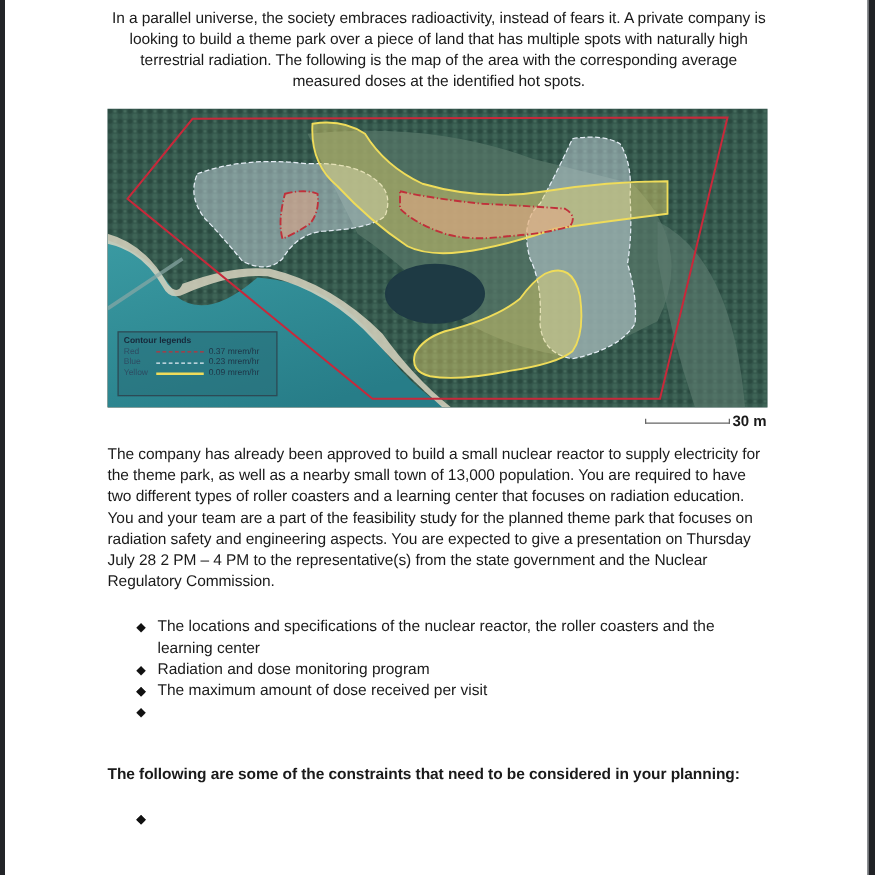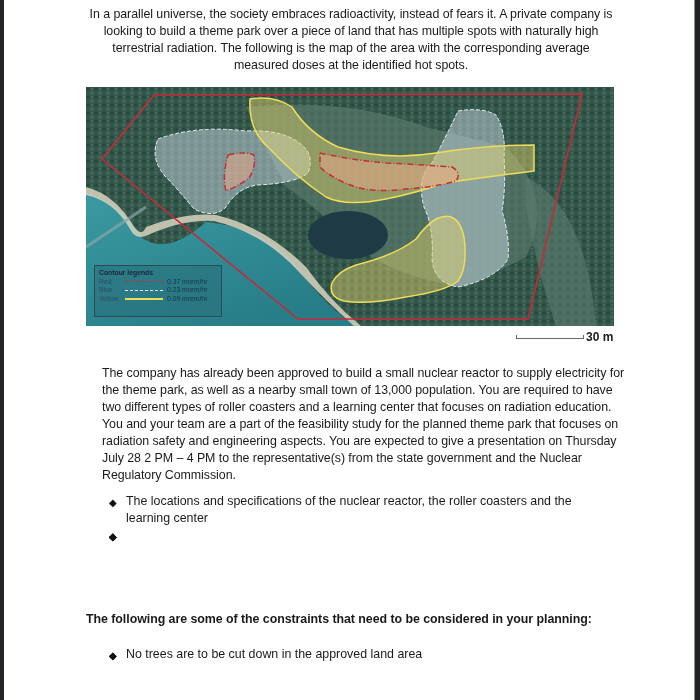--- a/index.html
+++ b/index.html
@@ -11,21 +11,21 @@
     }
     .edge-left { position: absolute; left: 0; top: 0; width: 4px; height: 700px; background: #222428; }
     .edge-right { position: absolute; left: 694px; top: 0; width: 6px; height: 700px; background: #202226; }
     .edge-right::before { content: ""; position: absolute; left: 0; top: 0; width: 1px; height: 100%; background: #8a8d92; }
     .para {
       position: absolute; left: 86px; width: 530px;
       font-size: 12.4px; line-height: 17px; margin: 0;
       letter-spacing: -0.05px;
     }
     #p1 { top: 6px; text-align: center; }
-    #p2 { top: 365px; margin-left: 16px; }
+    #p2 { top: 355px; }
     #p3 { top: 611px; font-weight: bold; }
     .bullets {
       position: absolute; left: 108px; width: 490px; margin: 0; padding: 0;
       list-style: none; font-size: 12.4px; line-height: 17px;
     }
     #b1 { top: 493px; }
     #b2 { top: 646px; }
     .bullets li { position: relative; padding-left: 18px; }
     .bullets li .dot {
       position: absolute; left: 1px; top: 1px; font-size: 10px; color: #111;
@@ -126,24 +126,24 @@
 
 <div class="scale">
   <span class="bar"></span>
   <span class="txt">30 m</span>
 </div>
 
 <p class="para" id="p2">The company has already been approved to build a small nuclear reactor to supply electricity for the theme park, as well as a nearby small town of 13,000 population. You are required to have two different types of roller coasters and a learning center that focuses on radiation education. You and your team are a part of the feasibility study for the planned theme park that focuses on radiation safety and engineering aspects. You are expected to give a presentation on Thursday July 28 2 PM – 4 PM to the representative(s) from the state government and the Nuclear Regulatory Commission.</p>
 
 <ul class="bullets" id="b1">
   <li><span class="dot">◆</span><span>The locations and specifications of the nuclear reactor, the roller coasters and the learning center</span></li>
+  <li><span class="dot">◆</span><span>Radiation and dose monitoring program</span></li>
   <li><span class="dot">◆</span></li>
-  <li><span class="dot">◆</span></li>
-  <li><span class="dot">◆</span></li>
+  <li><span class="dot">◆</span><span>The maximum amount of dose received per visit</span></li>
   <li><span class="dot">◆</span></li>
 </ul>
 
 <p class="para" id="p3">The following are some of the constraints that need to be considered in your planning:</p>
 
 <ul class="bullets" id="b2">
   <li><span class="dot">◆</span></li>
-  <li><span class="dot">◆</span><span>No trees are to be cut down in the approved land area</span></li>
+  <li><span class="dot">◆</span></li>
 </ul>
 
 </body></html>

